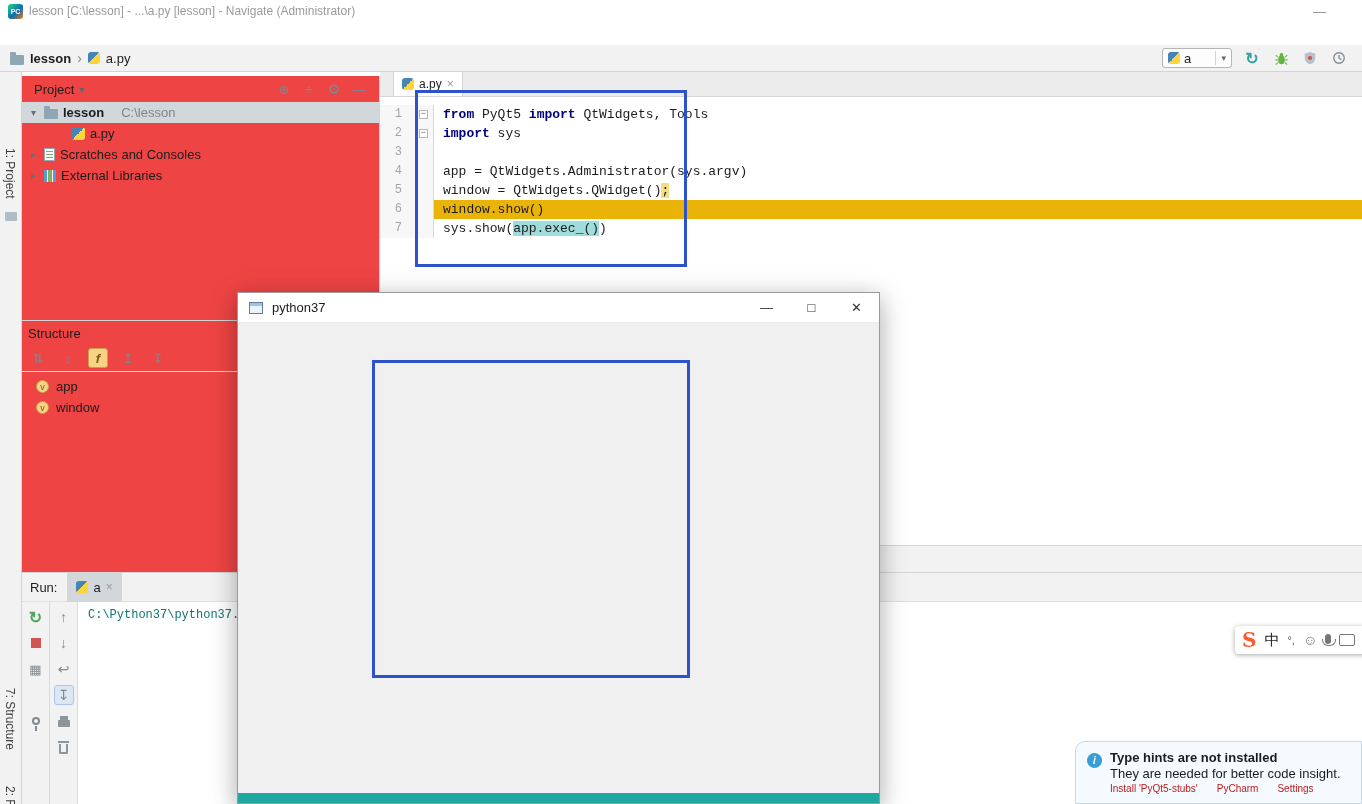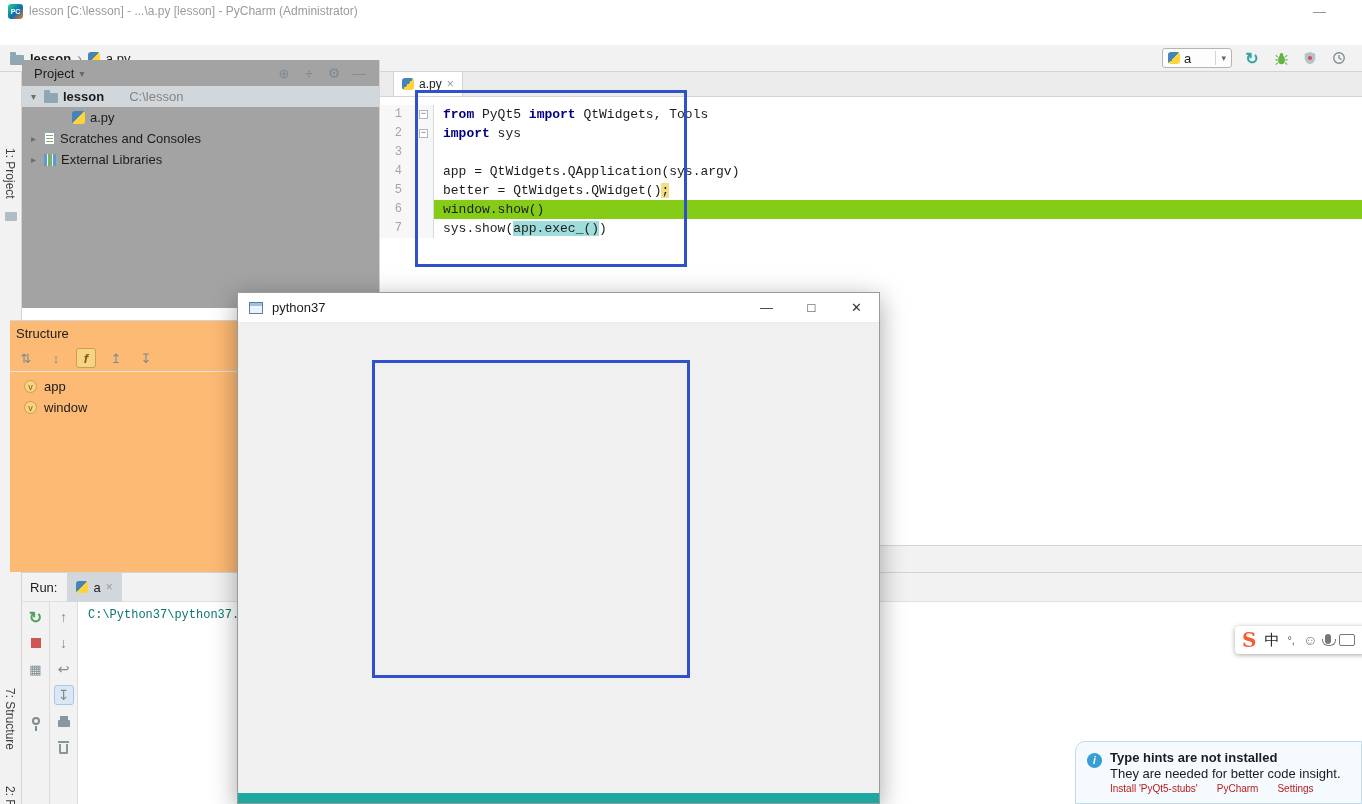--- a/index.html
+++ b/index.html
@@ -41,40 +41,40 @@
 
   
   .tw-stripe{position:absolute;left:0;top:72px;width:22px;height:732px;background:#f2f2f2;border-right:1px solid #d4d4d4}
   .stripe-label{position:absolute;left:17px;transform:rotate(90deg);transform-origin:left top;font-size:12px;color:#3c3c3c;white-space:nowrap;cursor:pointer}
   .stripe-proj{top:76px}
   .stripe-struct{top:616px}
   .stripe-fav{top:714px}
   .stripe-mini-icon{position:absolute;left:5px;top:140px;width:12px;height:9px;background:#aebdc6;border-radius:1px;cursor:pointer}
 
   
-  .project-panel{position:absolute;left:22px;top:60px;width:358px;height:248px;background:#a3a3a3;border-right:1px solid #d4d4d4}
+  .project-panel{position:absolute;left:22px;top:76px;width:358px;height:248px;background:#ef4444;border-right:1px solid #d4d4d4}
   .panel-header{height:26px;display:flex;align-items:center;padding:0 10px 0 12px;gap:5px}
   .panel-caret{color:#666;font-size:10px}
   .panel-caret::before{content:"▾"}
   .panel-header .spacer{flex:1}
   .hdr-icon{width:20px;color:#7b8a93;text-align:center;cursor:pointer;font-size:13px}
   .i-locate::before{content:"⊕"}
   .i-collapse::before{content:"÷";font-weight:bold}
   .i-gear::before{content:"⚙";font-size:14px}
   .i-hide::before{content:"—"}
   .tree-row{height:21px;display:flex;align-items:center;gap:5px;padding-left:6px;cursor:pointer;white-space:nowrap}
   .tree-row.selected{background:#d2d7db}
   .twisty{width:11px;color:#6e6e6e;font-size:10px;text-align:center;flex:none}
   .tw-down::before{content:"▾"}
   .tw-right::before{content:"▸"}
-  .tree-path{color:#848484;margin-left:20px}
+  .tree-path{color:#848484;margin-left:12px}
   .indent-file{padding-left:50px}
 
   
-  .structure-panel{position:absolute;left:10px;top:320px;width:358px;height:252px;background:#fdba74;border-right:1px solid #d4d4d4;border-top:1px solid #d4d4d4}
+  .structure-panel{position:absolute;left:22px;top:320px;width:358px;height:252px;background:#ef4444;border-right:1px solid #d4d4d4;border-top:1px solid #d4d4d4}
   .structure-header{height:24px;display:flex;align-items:center;padding:0 10px 0 6px}
   .structure-toolbar{height:27px;display:flex;align-items:center;gap:10px;padding:0 6px;border-bottom:1px solid #e2e2e2}
   .tool-btn{width:20px;height:20px;display:flex;align-items:center;justify-content:center;color:#7b8a93;cursor:pointer;font-size:13px}
   .tool-btn.active{background:#f6d385;border:1px solid #caa04a;border-radius:3px;color:#7d5c13;font-style:italic;font-weight:bold}
   .i-sort::before{content:"⇅"}
   .i-vis::before{content:"↕"}
   .i-exp::before{content:"↥"}
   .i-col::before{content:"↧"}
   .struct-items{padding-top:4px}
   .struct-row{height:21px;display:flex;align-items:center;gap:7px;padding-left:14px;cursor:pointer}
@@ -88,21 +88,21 @@
   .code-area{padding-top:8px}
   .code-line{display:flex;height:19px;line-height:19px;font-family:"Liberation Mono","DejaVu Sans Mono",monospace;font-size:13px}
   .gutter{width:54px;flex:none;display:flex;background:#f7f7f7;border-right:1px solid #d9d9d9}
   .lnum{display:inline-block;width:22px;text-align:right;color:#a5a5a5;font-size:12px}
   .fold{width:9px;height:9px;border:1px solid #b5b5b5;background:#fff;font-size:9px;line-height:7px;text-align:center;color:#666;margin:5px 5px 0 auto;cursor:pointer}
   .fold::before{content:"−"}
   .codepart{flex:1;padding-left:9px;white-space:pre}
   .kw{color:#000080;font-weight:bold}
   .sel{background:#9fdcdc}
   .warn{background:#f3de83}
-  .code-line.cur .codepart{background:#84cc16}
+  .code-line.cur .codepart{background:#eab308}
   .anno-rect-editor{position:absolute;left:415px;top:90px;width:272px;height:177px;border:3px solid #2f52cc;z-index:5;pointer-events:none}
   .editor-gap{position:absolute;left:380px;top:545px;width:982px;height:27px;background:#f2f2f2;border-top:1px solid #d6d6d6}
 
   
   .run-panel{position:absolute;left:22px;top:572px;width:1340px;height:232px;background:#fff;border-top:1px solid #d4d4d4}
   .run-header{height:29px;background:#f2f2f2;display:flex;align-items:center;padding-left:8px;gap:10px;border-bottom:1px solid #e0e0e0}
   .run-tab{height:29px;display:flex;align-items:center;gap:5px;padding:0 9px;background:#d2d7db;cursor:pointer}
   .run-content{position:absolute;left:0;top:29px;right:0;bottom:0;display:flex}
   .run-col{width:28px;background:#f2f2f2;border-right:1px solid #dcdcdc;position:relative;flex:none}
   .ricon{position:absolute;left:50%;transform:translateX(-50%);width:20px;height:20px;display:flex;align-items:center;justify-content:center;cursor:pointer;color:#7f8b91;font-size:14px}
@@ -156,21 +156,21 @@
   .mic-shape::after{content:"";position:absolute;left:-3px;top:5px;width:12px;height:6px;border:1px solid #777;border-top:none;border-radius:0 0 6px 6px}
   .kbd-shape{width:16px;height:12px;border:1px solid #777;border-radius:2px;flex:none}
 </style>
 </head>
 <body>
 
 <div class="screen">
 
   <div class="titlebar">
     <span class="app-logo">PC</span>
-    <span class="title-text">lesson [C:\lesson] - ...\a.py [lesson] - PyCharm (Administrator)</span>
+    <span class="title-text">lesson [C:\lesson] - ...\a.py [lesson] - Navigate (Administrator)</span>
     <span class="win-min">—</span>
   </div>
 
 
   <div class="navbar">
     <div class="breadcrumb">
       <span class="folder-icon bold"></span>
       <span class="crumb-strong">lesson</span>
       <span class="crumb-sep"></span>
       <span class="py-icon sm"></span>
@@ -295,27 +295,27 @@
       <div class="code-line">
         <span class="gutter">
             <span class="lnum">3</span>
           </span>
         <span class="codepart"><span></span></span>
       </div>
       <div class="code-line">
         <span class="gutter">
             <span class="lnum">4</span>
           </span>
-        <span class="codepart"><span>app = QtWidgets.QApplication(sys.argv)</span></span>
+        <span class="codepart"><span>app = QtWidgets.Administrator(sys.argv)</span></span>
       </div>
       <div class="code-line">
         <span class="gutter">
             <span class="lnum">5</span>
           </span>
-        <span class="codepart"><span>better = QtWidgets.QWidget()</span><span class="warn">;</span></span>
+        <span class="codepart"><span>window = QtWidgets.QWidget()</span><span class="warn">;</span></span>
       </div>
       <div class="code-line cur">
         <span class="gutter">
             <span class="lnum">6</span>
           </span>
         <span class="codepart"><span>window.show()</span></span>
       </div>
       <div class="code-line">
         <span class="gutter">
             <span class="lnum">7</span>

